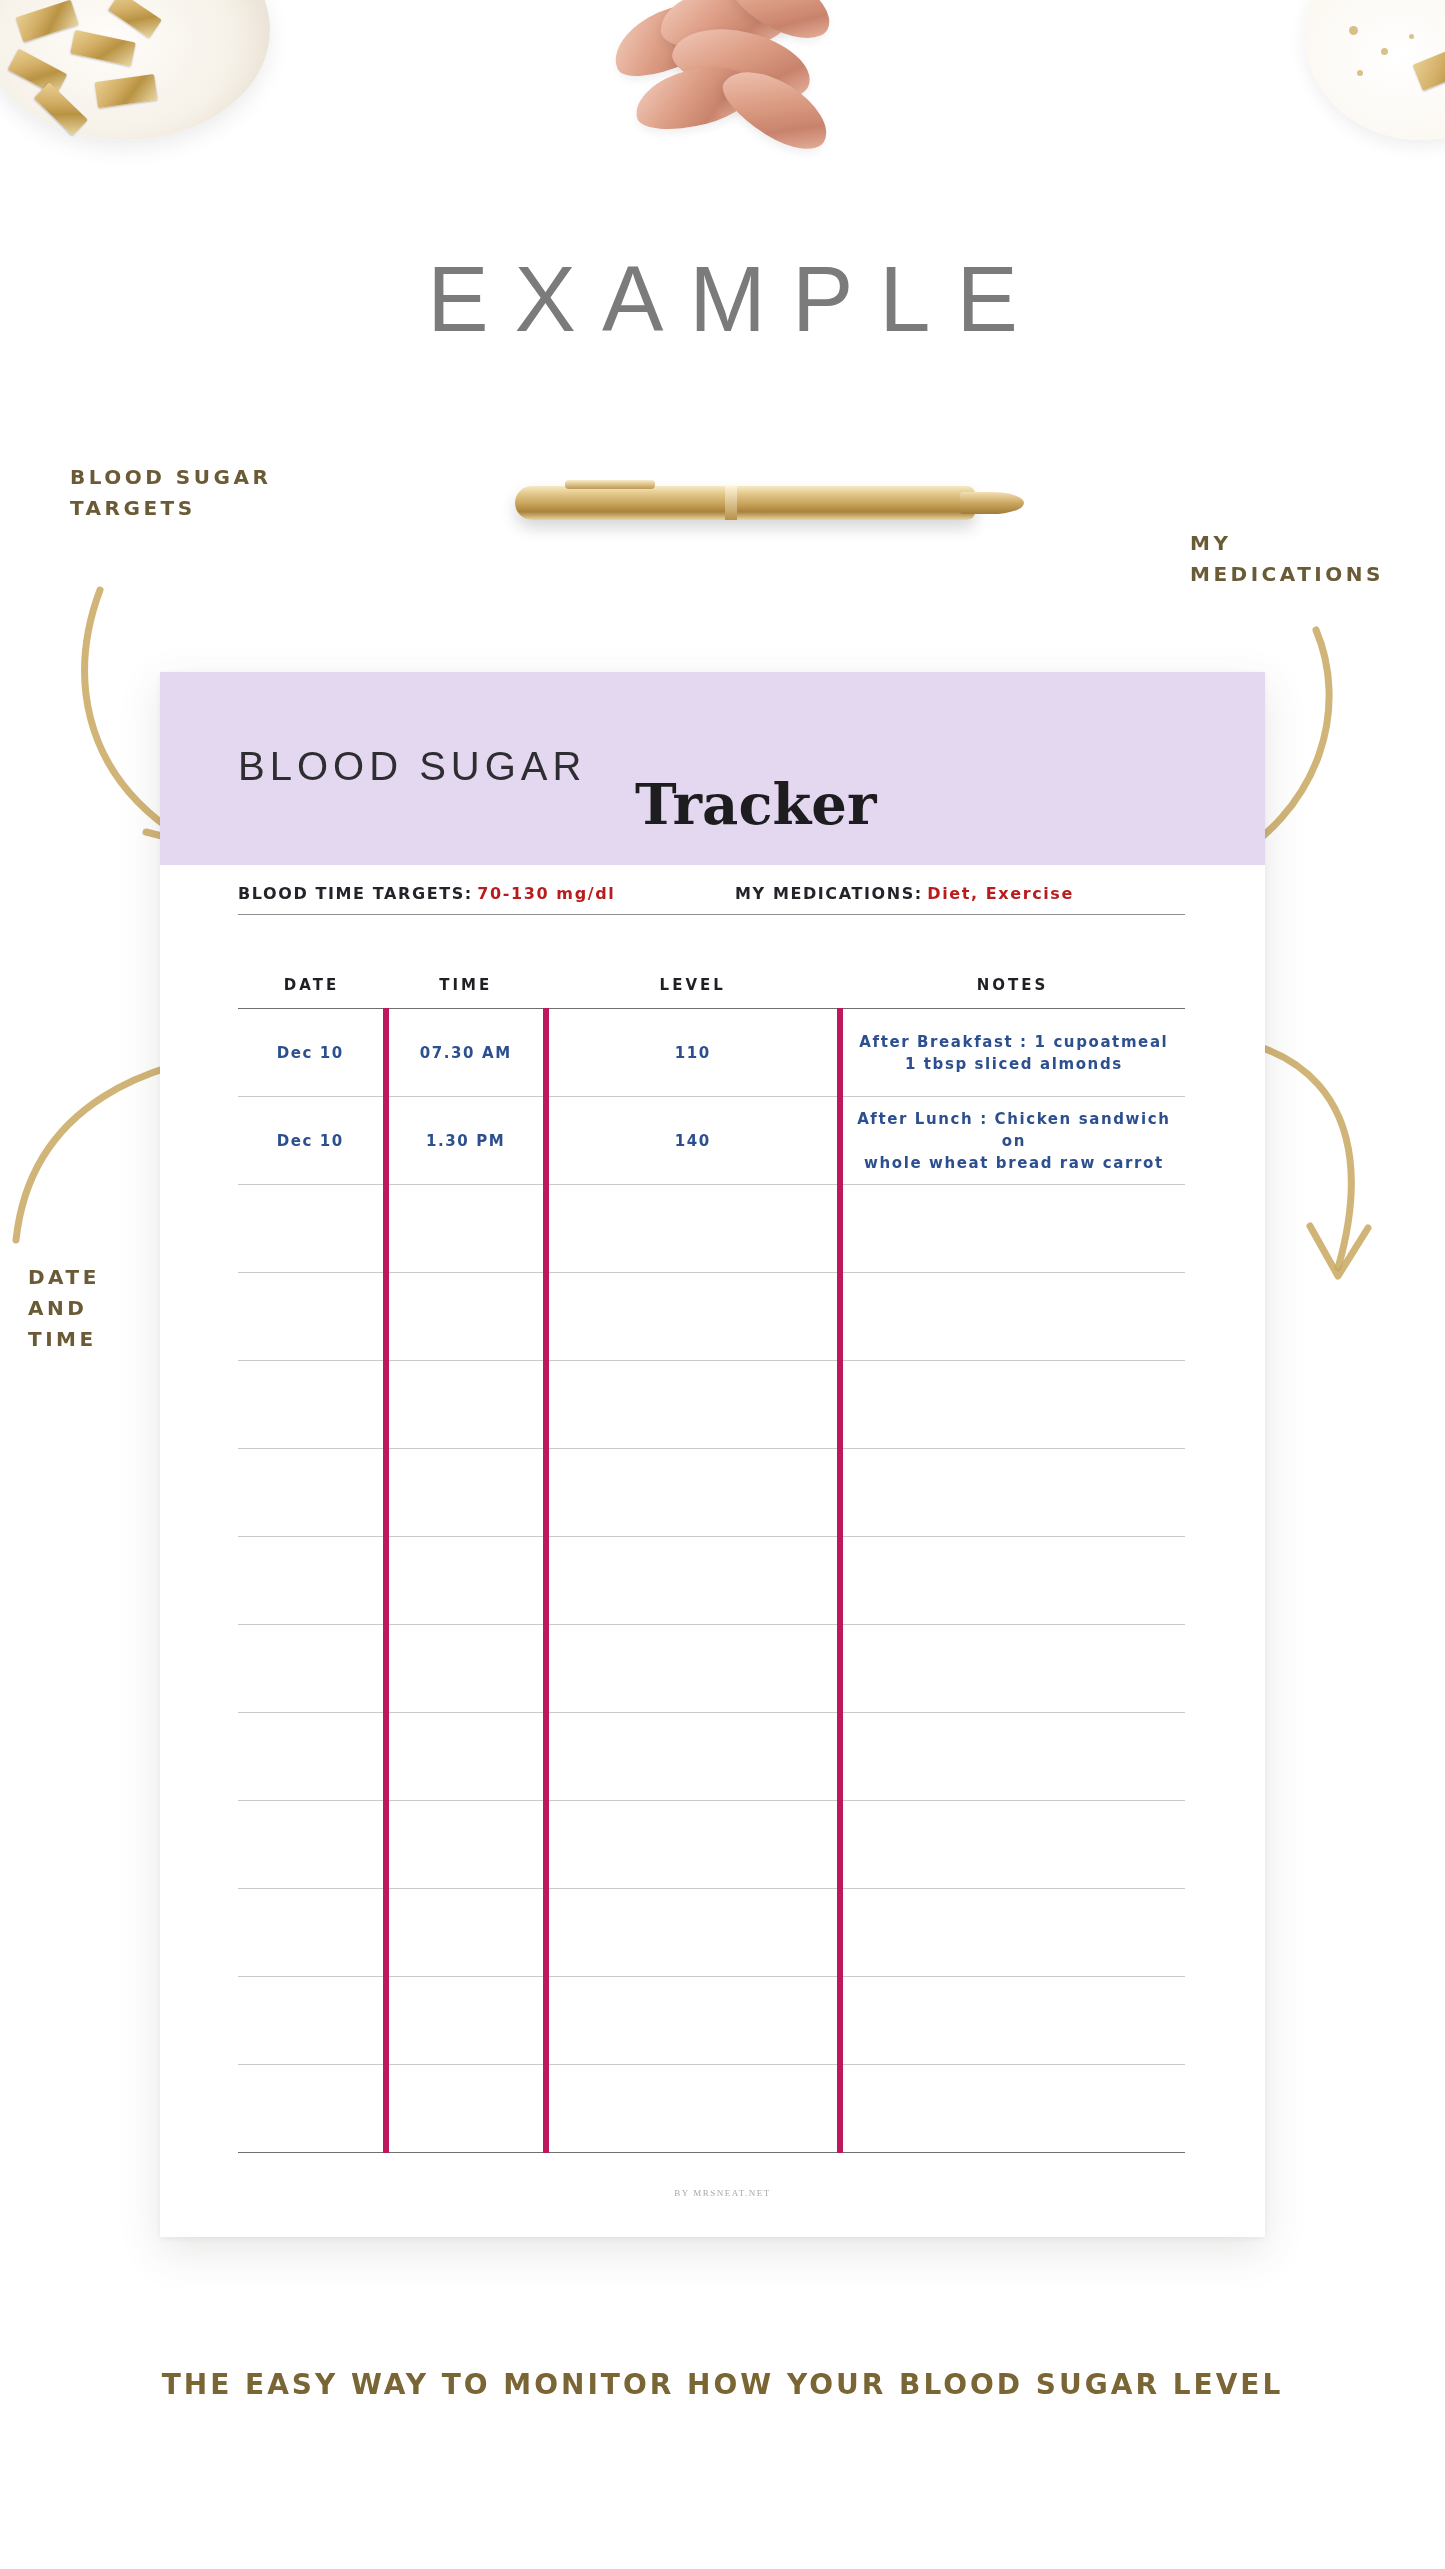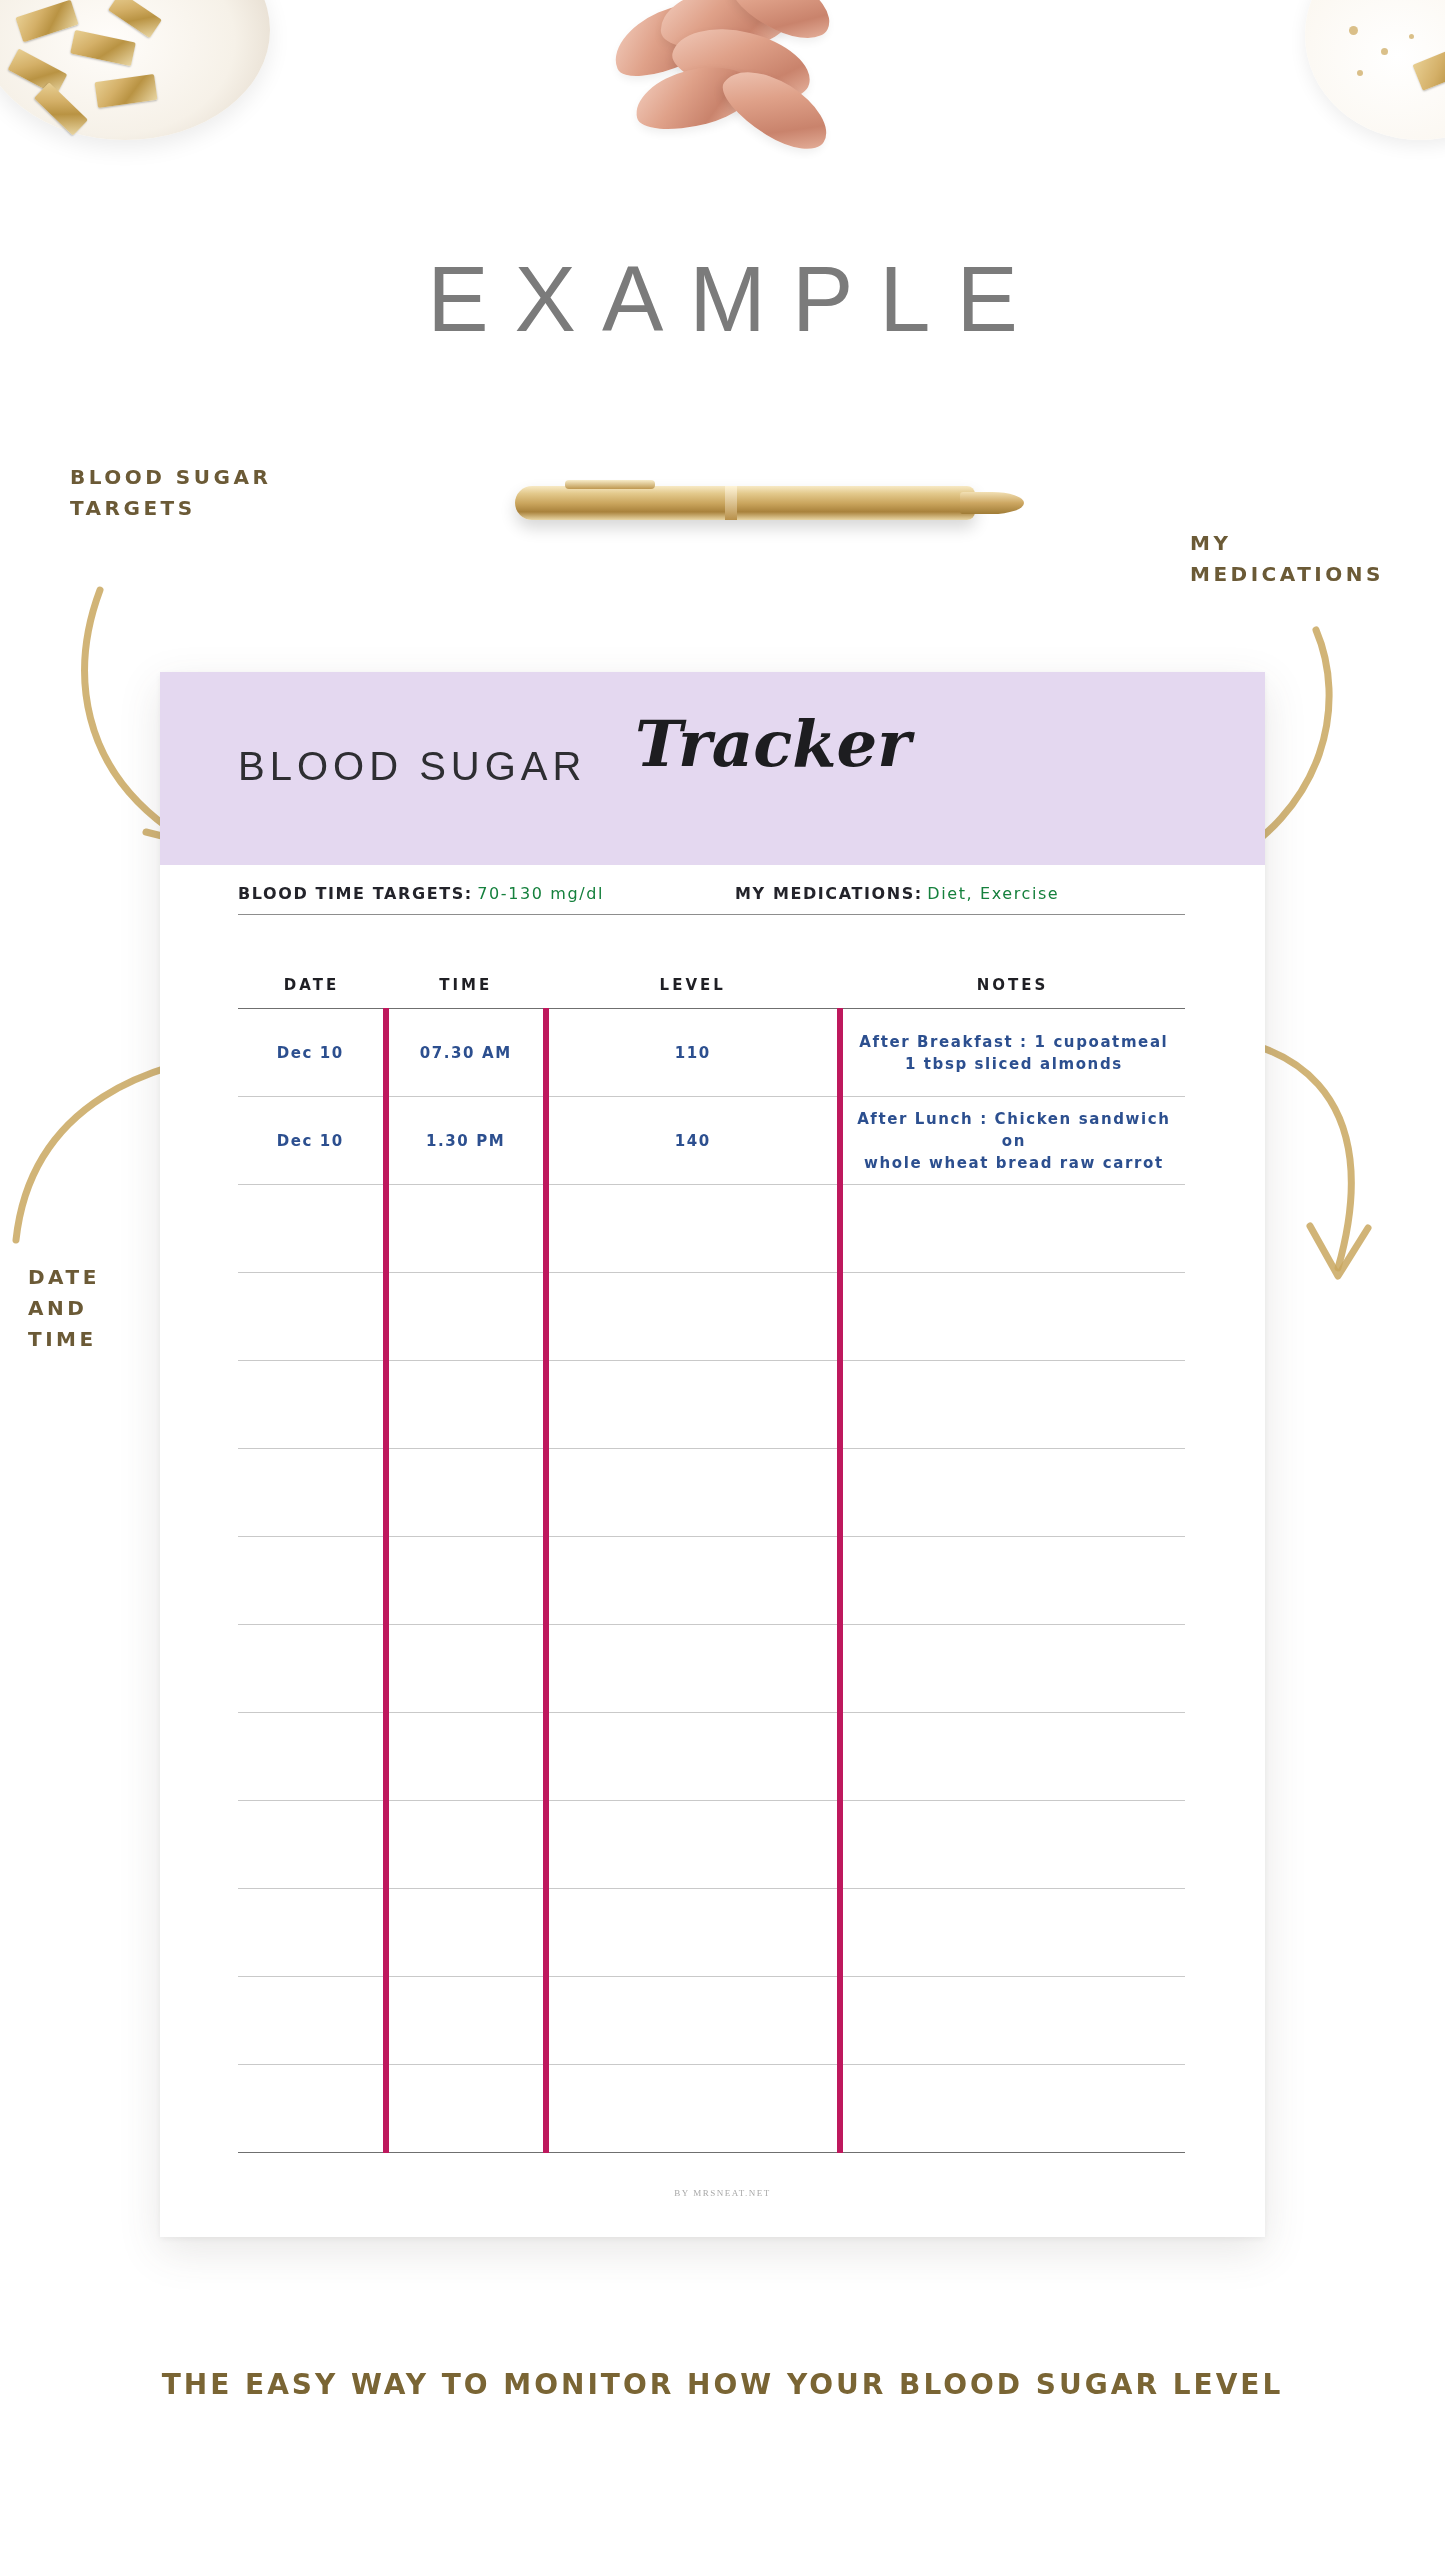--- a/index.html
+++ b/index.html
@@ -148,25 +148,24 @@
     position: absolute;
     top: 744px; left: 238px;
     font-size: 40px;
     letter-spacing: 5px;
     color: #2e2e32;
     font-family: "Liberation Sans", sans-serif;
     font-weight: 400;
   }
   .sheet-title-script {
     position: absolute;
-    top: 706px; left: 635px;
+    top: 771px; left: 635px;
     font-family: "DejaVu Serif", serif;
-    font-style: italic;
     font-weight: bold;
-    font-size: 64px;
+    font-size: 56px;
     color: #1d1d20;
     letter-spacing: 0px;
   }
 
   .meta-row {
     position: absolute;
     top: 880px; left: 238px;
     width: 947px;
     height: 40px;
   }
@@ -174,22 +173,22 @@
     font-family: "DejaVu Sans", sans-serif;
     font-size: 16px;
     letter-spacing: 1.6px;
     color: #23232a;
     font-weight: 700;
   }
   .meta-value {
     font-family: "DejaVu Sans", sans-serif;
     font-size: 16px;
     letter-spacing: 1.6px;
-    color: #15803d;
-    font-weight: 400;
+    color: #b91c1c;
+    font-weight: 700;
   }
   .meta-left { position: absolute; left: 0; top: 4px; }
   .meta-right { position: absolute; left: 497px; top: 4px; }
   .meta-underline {
     position: absolute;
     top: 34px; left: 0;
     width: 947px; height: 1px;
     background: #8d8d8d;
   }
 

